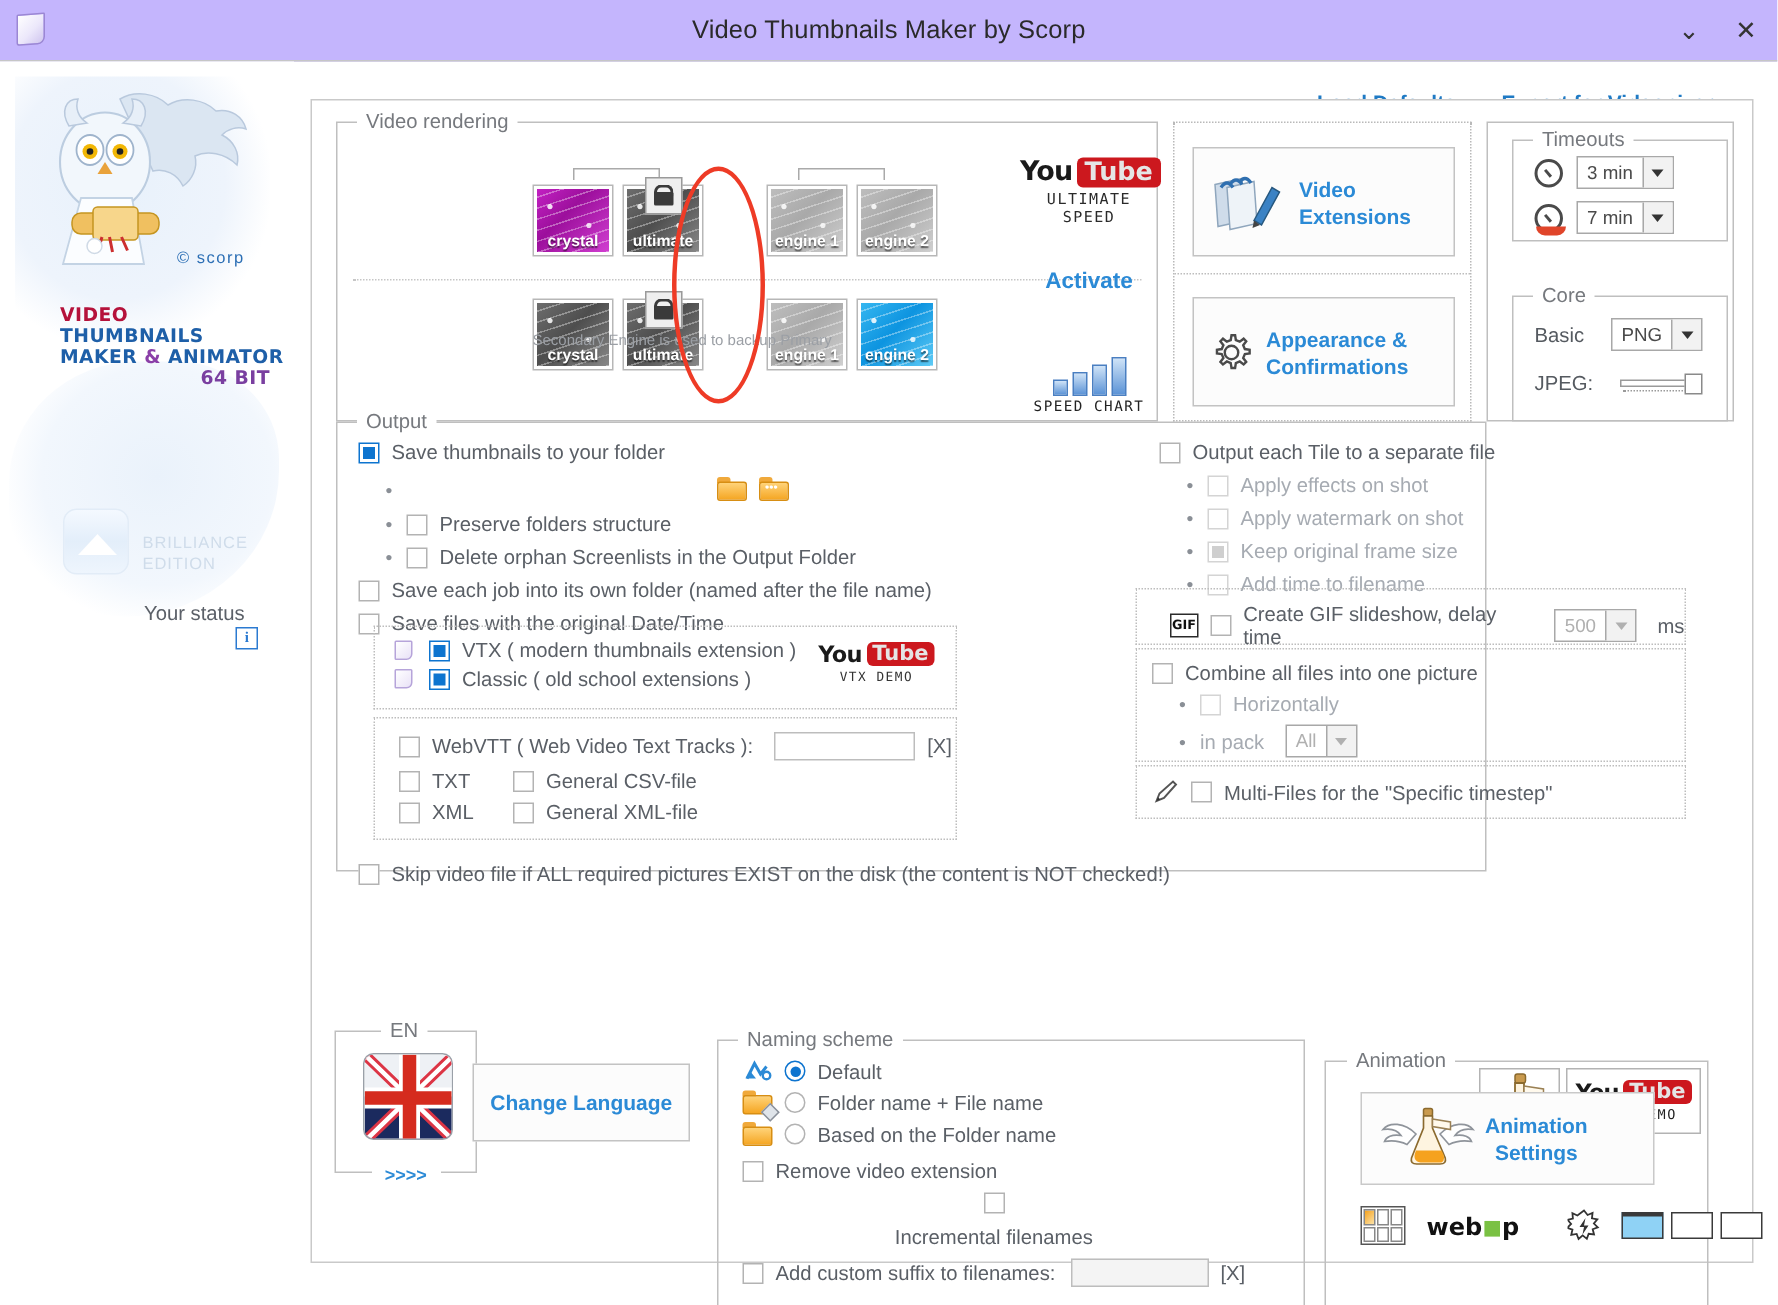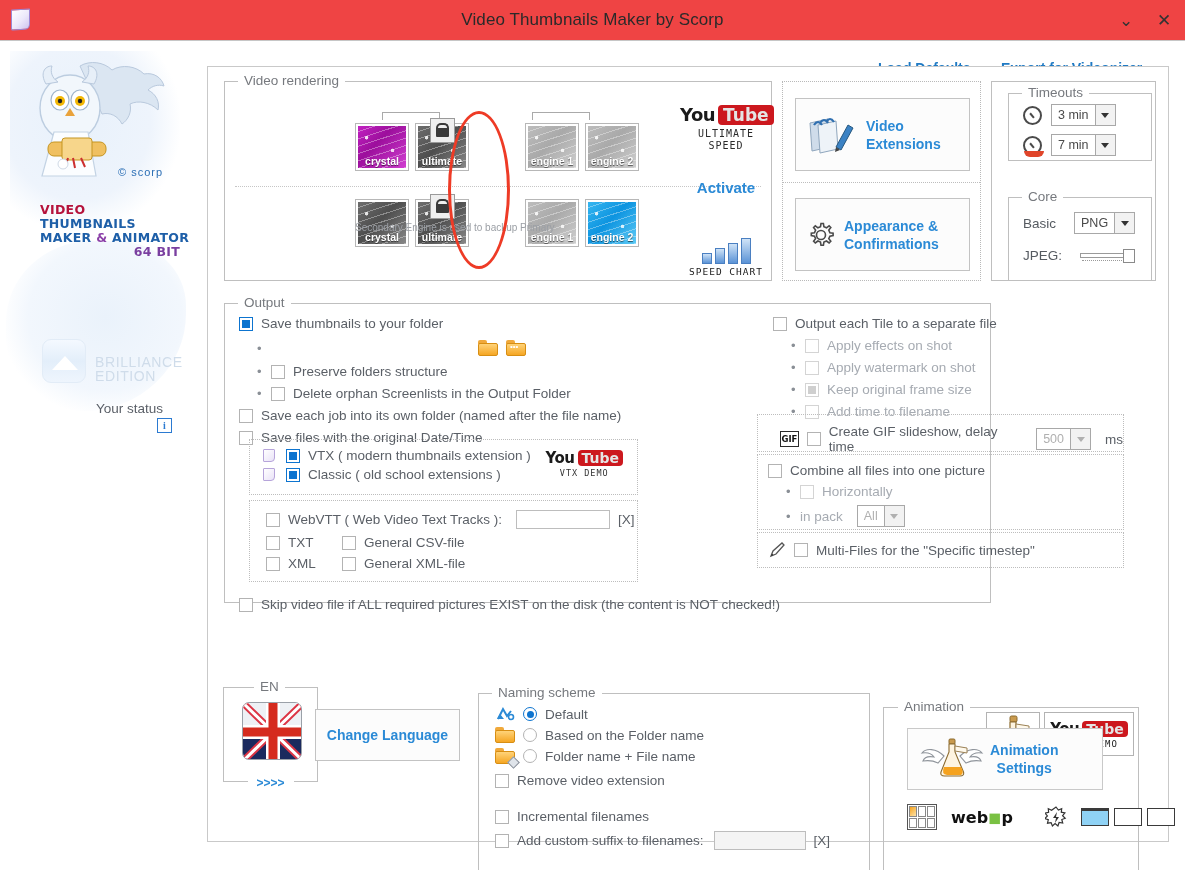--- a/index.html
+++ b/index.html
@@ -9,21 +9,21 @@
     font-family:"Liberation Sans", sans-serif;
     background:#ffffff;
     color:#555a60;
     overflow:hidden;
     position:relative;
   }
 
   
   #titlebar{
     height:41px; width:100%;
-    background:#ef4444;
+    background:#c4b5fd;
     border-bottom:1px solid #c6c6c6;
     display:flex; align-items:center;
     position:relative;
   }
   #app-icon{
     width:26px;height:26px;margin-left:8px;position:relative;
   }
   #app-icon .pg{
     position:absolute;left:3px;top:2px;width:19px;height:21px;
     background:linear-gradient(135deg,#ffffff 0%, #ece8fb 55%, #cfc4ef 100%);
@@ -77,21 +77,21 @@
     border-radius:9px;
     background:linear-gradient(180deg,#f4f9ff 0%, #e3eefa 50%, #eef5fd 100%);
     border:1px solid #e2ecf7;
   }
   #edition-badge .tri{
     position:absolute; left:9px; top:16px;
     width:0;height:0;border-left:13px solid transparent;border-right:13px solid transparent;
     border-bottom:14px solid #ffffff;
   }
   #edition-text{
-    position:absolute; left:95px; top:314px; font-size:14px; line-height:14px;
+    position:absolute; left:95px; top:314px; font-size:11px; line-height:14px;
     color:#cfdcea; letter-spacing:0.6px;
   }
   #your-status{
     position:absolute; left:96px; top:360px; font-size:13.5px; color:#5b6068;
   }
   #status-info{
     position:absolute; left:157px; top:377px; width:15px; height:15px;
     border:1.4px solid #2b7ad1; display:flex; align-items:center; justify-content:center;
     font-size:10px; font-weight:bold; color:#2b7ad1; font-family:"Liberation Serif", serif;
   }
@@ -106,21 +106,21 @@
   .gbox{ position:absolute; border:1px solid #bfbfbf; }
   .gbox > .legend{
     position:absolute; top:-9px; left:13px; background:#fff; padding:0 6px;
     font-size:13.5px; color:#76797e; white-space:nowrap;
   }
   .gbox.dotted{ border:1px dotted #b9b9b9; }
 
   
   #video-rendering{ left:16px; top:14px; width:548px; height:200px; }
   .engine-grid{ position:absolute; left:130px; top:22px; width:290px; }
-  .eng-row{ display:flex; align-items:center; height:58px;justify-content:space-between; }
+  .eng-row{ display:flex; align-items:center; height:58px; }
   .eng-pair{ display:flex; }
   .thumb{
     width:54px;height:48px;border:1px solid #b7b7b7;background:#fff;padding:2px;
     position:relative; margin-right:6px;
   }
   .thumb .img{
     width:100%;height:100%;position:relative;overflow:hidden;
     display:flex;align-items:flex-end;justify-content:center;
   }
   .thumb .lbl{
@@ -272,21 +272,21 @@
   }
   #jpeg-slider .knob{
     position:absolute; left:43px; top:0; width:12px; height:14px;
     border:1px solid #8a8a8a; background:#fff;
   }
   #jpeg-slider .ticks{
     position:absolute; left:2px; top:11px; width:48px; border-top:1px dotted #9a9a9a;
   }
 
   
-  #output{ left:16px; top:236px; width:767px; height:300px; }
+  #output{ left:16px; top:214px; width:767px; height:300px; }
 
   .chk{
     width:14px;height:14px;border:1.6px solid #b3b3b3;background:#fff;
     display:inline-block; flex:0 0 14px; position:relative; cursor:pointer;
   }
   .chk.on{ border-color:#0d74cf; }
   .chk.on:after{
     content:""; position:absolute; left:2px; top:2px; right:2px; bottom:2px;
     background:#0d74cf;
   }
@@ -831,38 +831,38 @@
           <path d="M2 13 L9 13 L5 8 Z" fill="#2b8ad6"></path>
           <circle cx="16" cy="11" r="2.5" fill="none" stroke="#2b8ad6" stroke-width="1.6"></circle>
         </svg>
         <span class="radio on"></span>
         <span>Default</span>
       </div>
       <div class="line" style="margin-top:5px;">
         <span class="folder" style="width:20px">
             <span class="tab"></span>
             <span class="body"></span>
-          </span>
+          <span style="position:absolute;right:-3px;bottom:-3px;width:9px;height:9px;background:#dfe4ea;border:1px solid #8a909a;transform:rotate(45deg);"></span>
+        </span>
         <span class="radio"></span>
-        <span>Based on the Folder name</span>
+        <span>Folder name + File name</span>
       </div>
       <div class="line" style="margin-top:5px;">
         <span class="folder" style="width:20px">
             <span class="tab"></span>
             <span class="body"></span>
-          <span style="position:absolute;right:-3px;bottom:-3px;width:9px;height:9px;background:#dfe4ea;border:1px solid #8a909a;transform:rotate(45deg);"></span>
-        </span>
+          </span>
         <span class="radio"></span>
-        <span>Folder name + File name</span>
+        <span>Based on the Folder name</span>
       </div>
       <div class="line" style="margin-top:9px;text-align:right;">
         <span class="chk"></span>
         <span>Remove video extension</span>
       </div>
-      <div class="line" style="margin-top:21px;">
+      <div class="line" style="margin-top:7px;flex-direction:column;">
         <span class="chk"></span>
         <span>Incremental filenames</span>
       </div>
       <div class="line" style="margin-top:7px;">
         <span class="chk"></span>
         <span>Add custom suffix to filenames:</span>
         <span class="txtfield dis" style="width:92px;margin-left:2px;"></span>
         <span>[X]</span>
       </div>
     </div>

